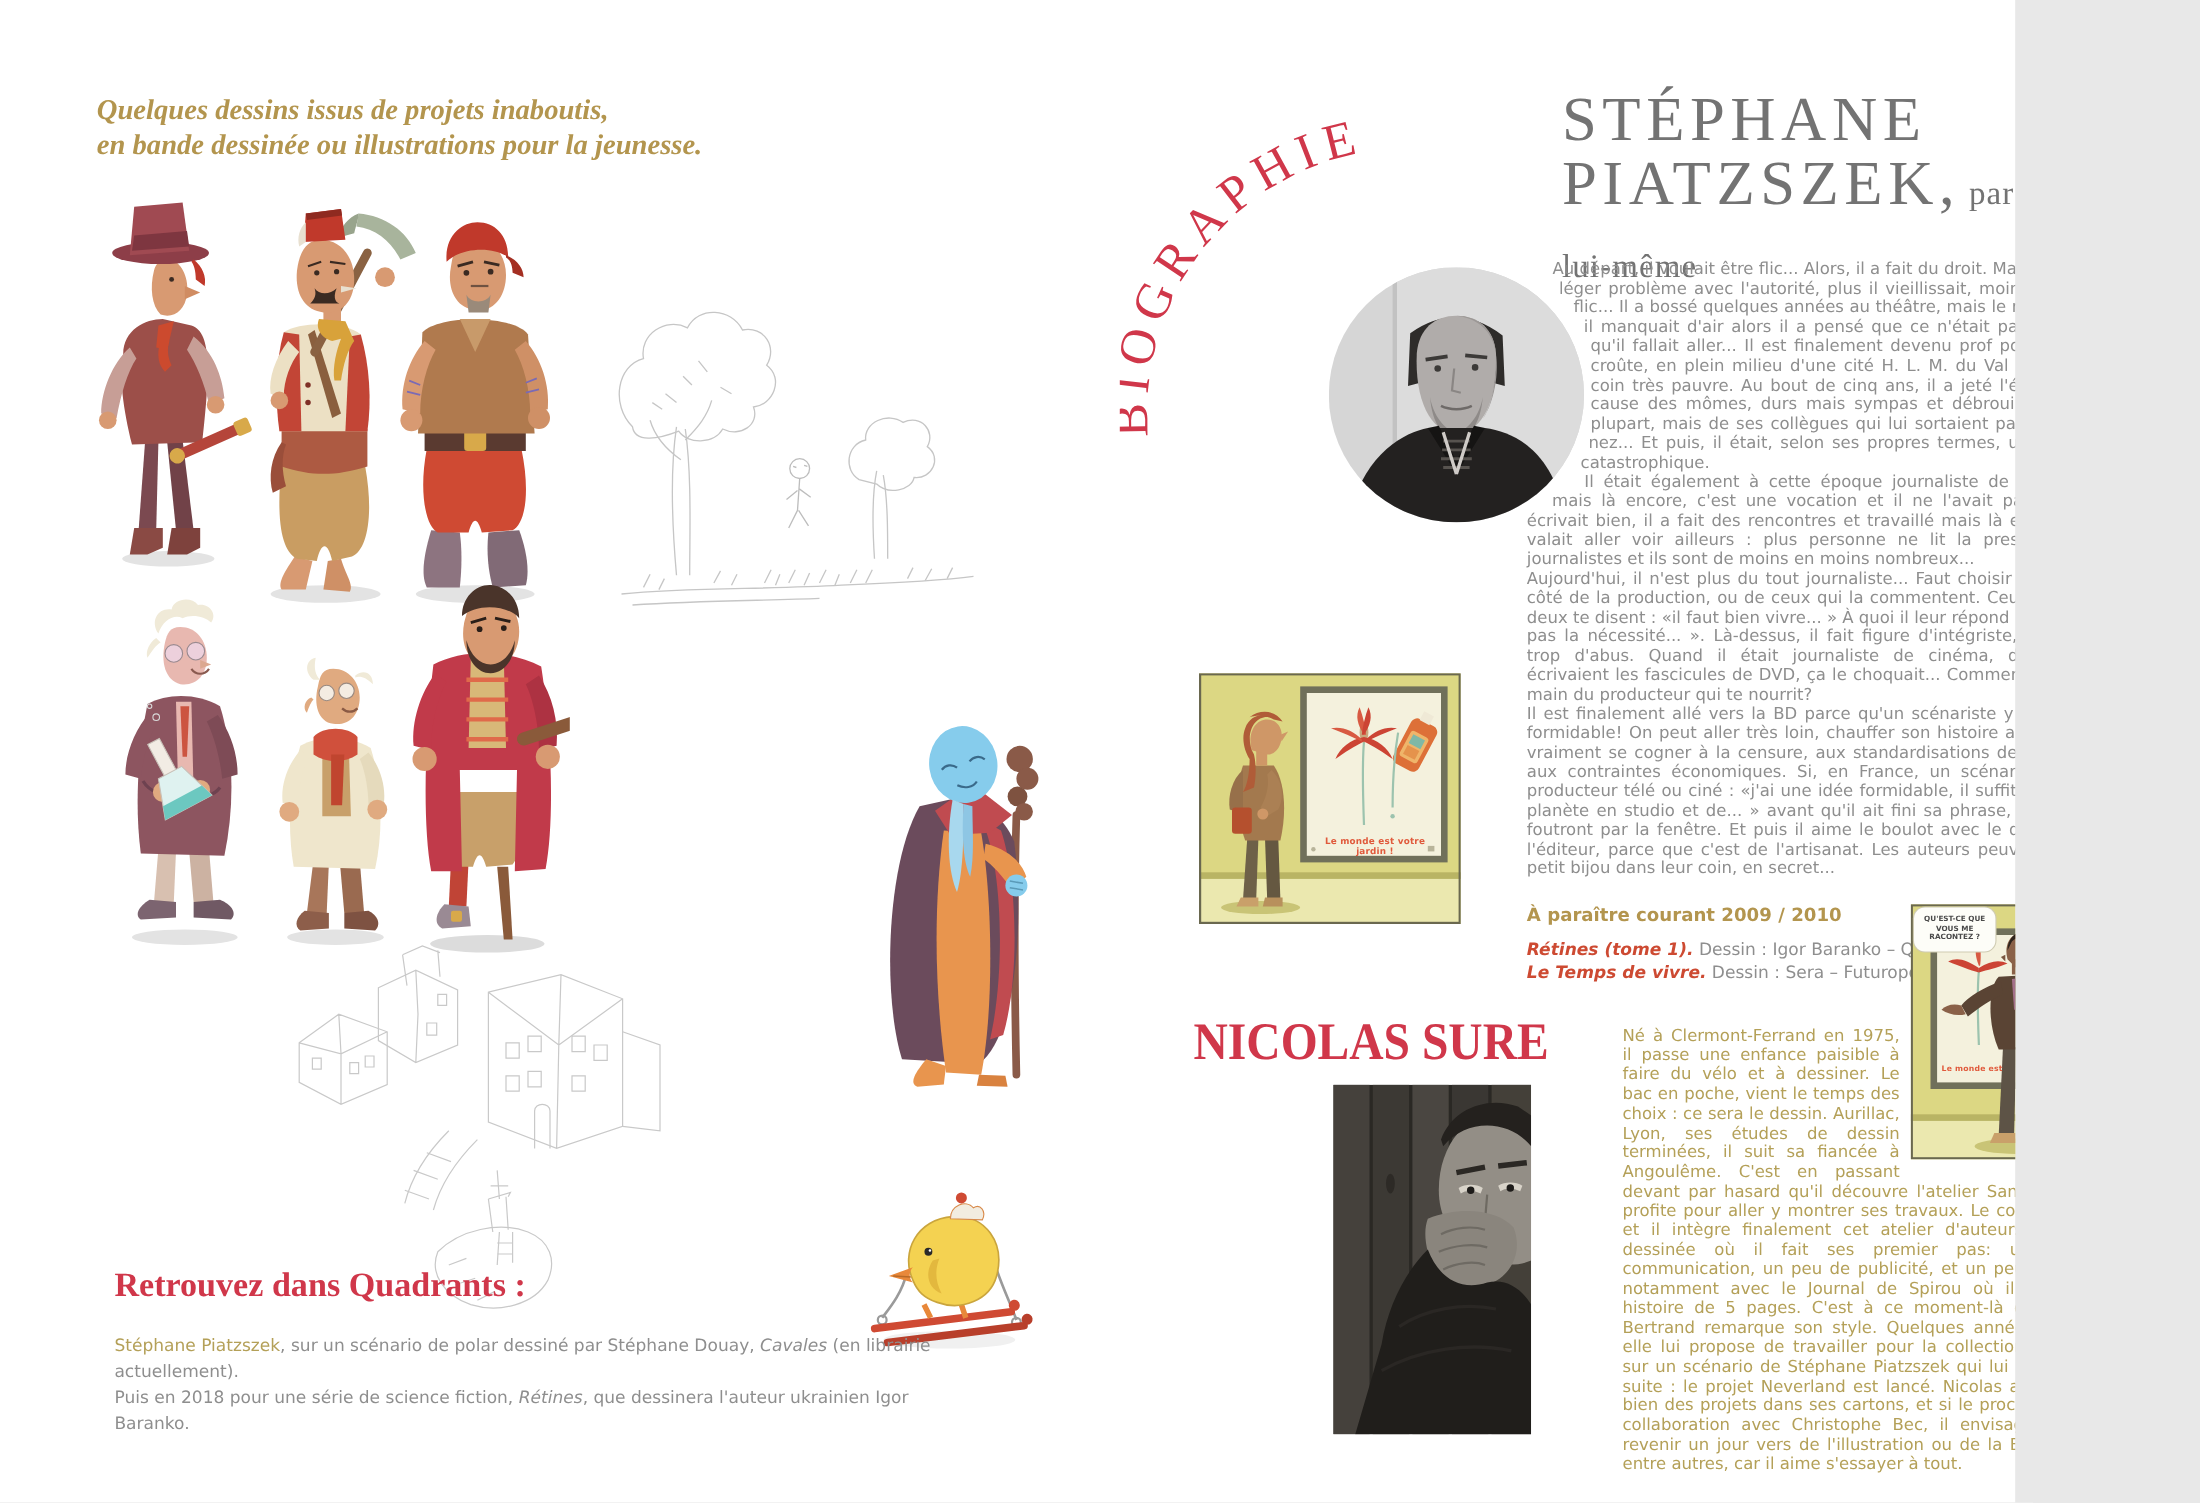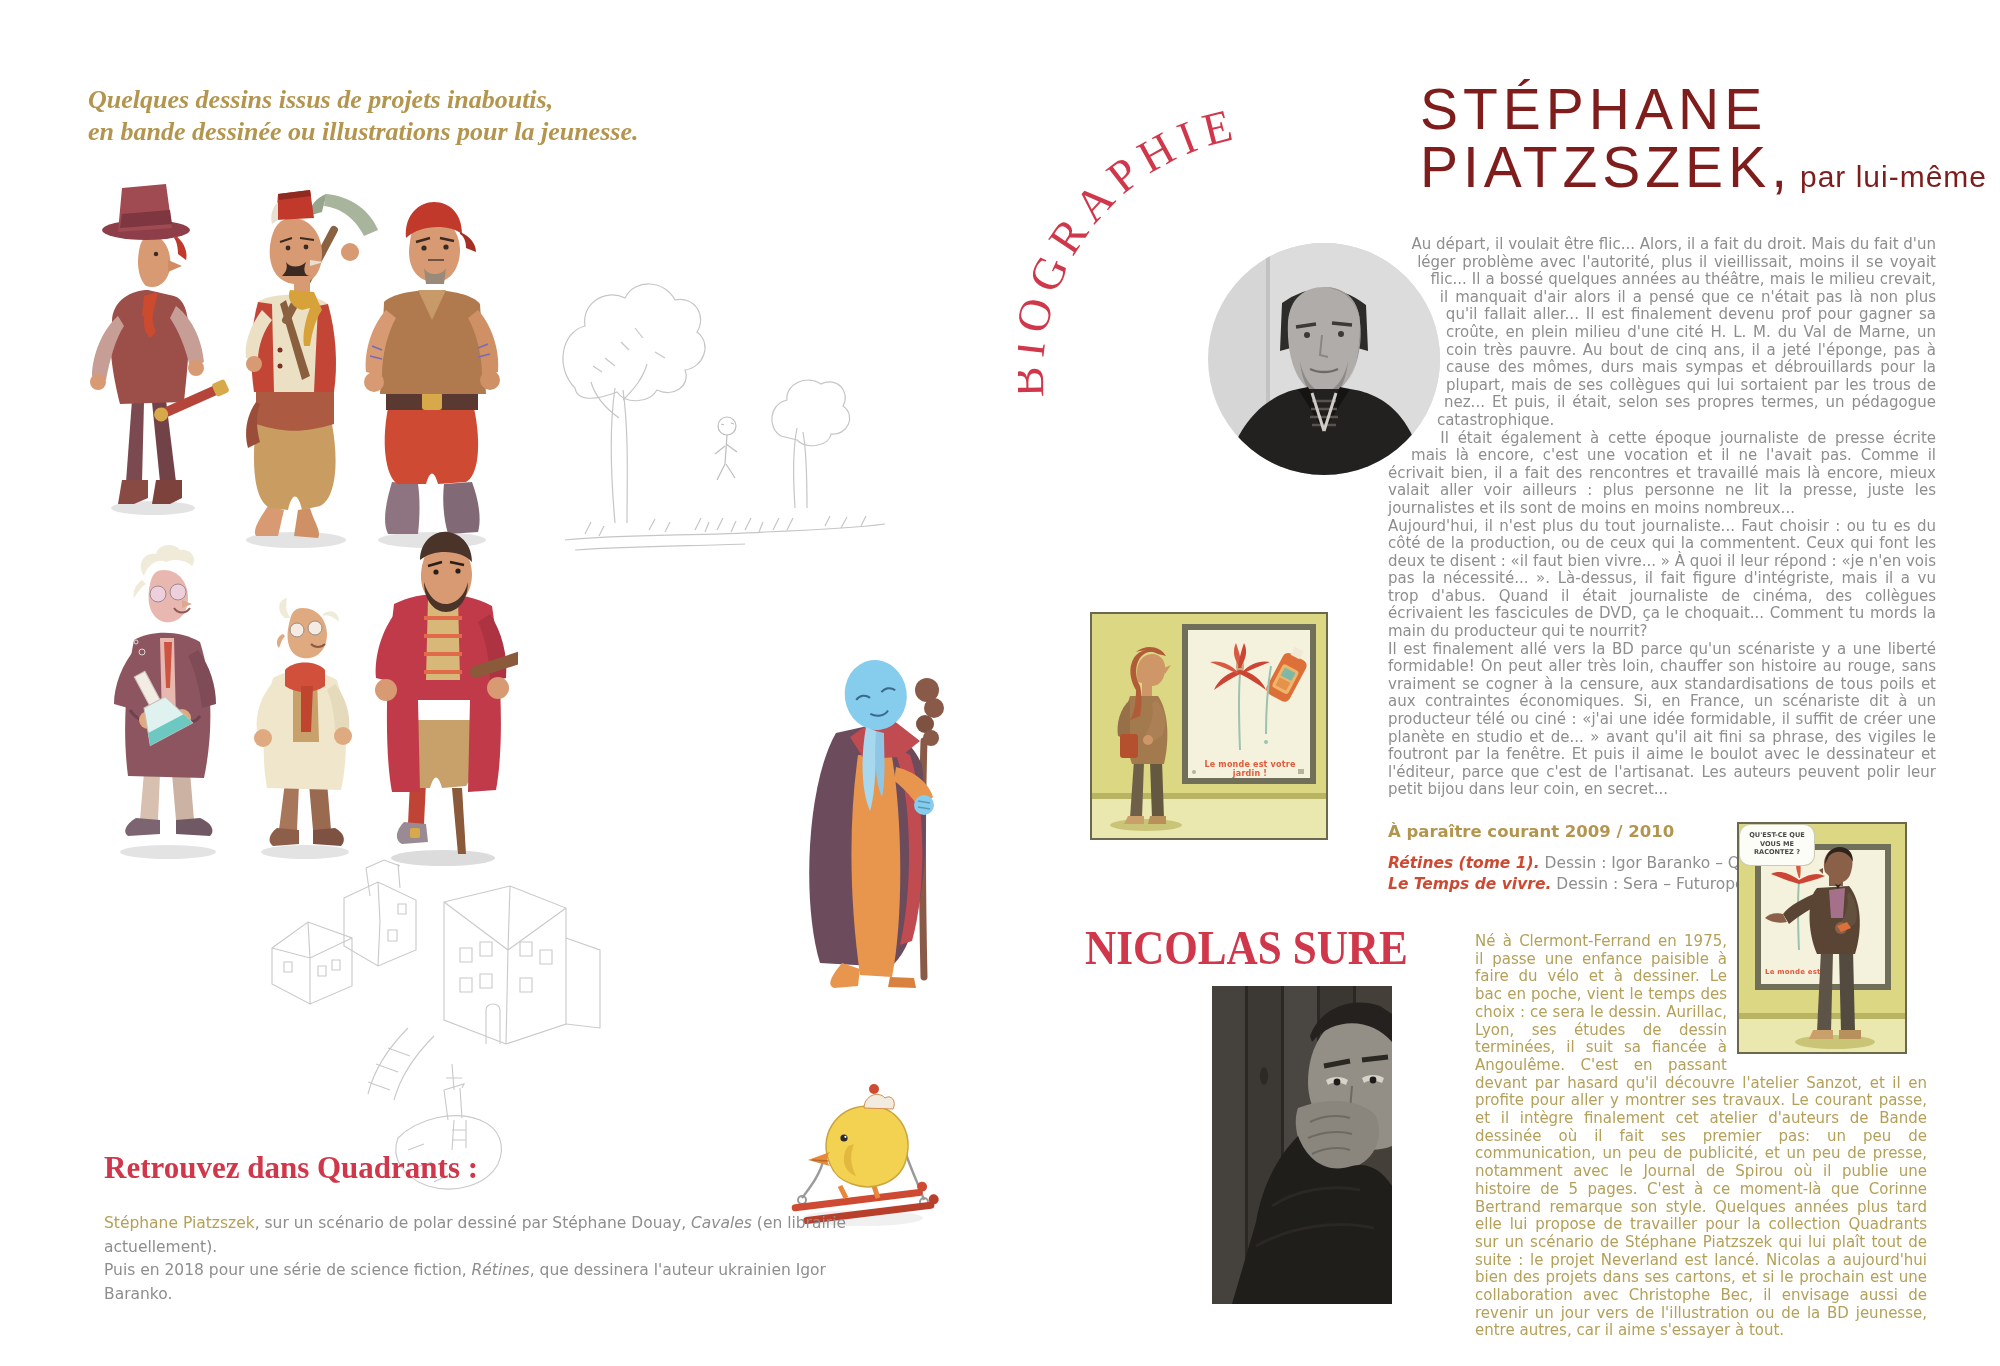--- a/index.html
+++ b/index.html
@@ -1,33 +1,33 @@
 <!DOCTYPE html>
 <html><head>
 <meta charset="utf-8">
 <style>
   html,body{margin:0;padding:0;background:#e8e8e8;}
-  .spread{position:relative;width:2000px;height:1366px;background:#ffffff;overflow:hidden;
+  .spread{position:relative;width:1832px;height:1366px;background:#ffffff;overflow:hidden;
           font-family:"DejaVu Sans",sans-serif;}
   
   .intro{position:absolute;left:88px;top:84px;margin:0;font-family:"Liberation Serif","DejaVu Serif",serif;
          font-style:italic;font-weight:600;font-size:26px;line-height:32px;color:#b3954e;}
   .intro span{display:block;}
   .ill{position:absolute;}
   .quadrants{position:absolute;left:104px;top:1150px;width:780px;}
   .quadrants h3{margin:0 0 26px 0;font-family:"Liberation Serif","DejaVu Serif",serif;font-weight:600;
                 font-size:31px;color:#d0374a;}
   .qline{margin:0;font-size:15.5px;line-height:23.5px;color:#8e8e8e;}
   .qline .gold{color:#b4a058;}
   .qline em{font-style:italic;}
   
   .arc-svg{position:absolute;left:1018px;top:105px;}
   .arc-svg text{font-family:"Liberation Serif","DejaVu Serif",serif;font-size:46px;letter-spacing:8px;fill:#d0374a;}
-  .title{position:absolute;left:1420px;top:80px;color:#7f1d1d;
-         font-family:Liberation Sans, sans-serif;}
+  .title{position:absolute;left:1420px;top:80px;color:#737373;
+         font-family:Liberation Serif, serif;}
   .title .t1,.title .t2{display:block;font-size:57px;line-height:58px;letter-spacing:5px;}
   .title .tsub{font-size:30px;letter-spacing:1px;margin-left:8px;}
   .photo-circle{position:absolute;left:1208px;top:243px;width:232px;height:232px;border-radius:50%;
                 overflow:hidden;}
   .bio{position:absolute;left:1388px;top:236px;width:548px;font-size:15px;line-height:17.6px;
        color:#8e8e8e;text-align:justify;}
   .bio p{margin:0;}
   .bio p.ind{text-indent:14px;}
   .bio .lead{color:#d04338;}
   .circle-spacer{float:left;width:58px;height:258px;shape-outside:circle(126px at -64px 120px);}

